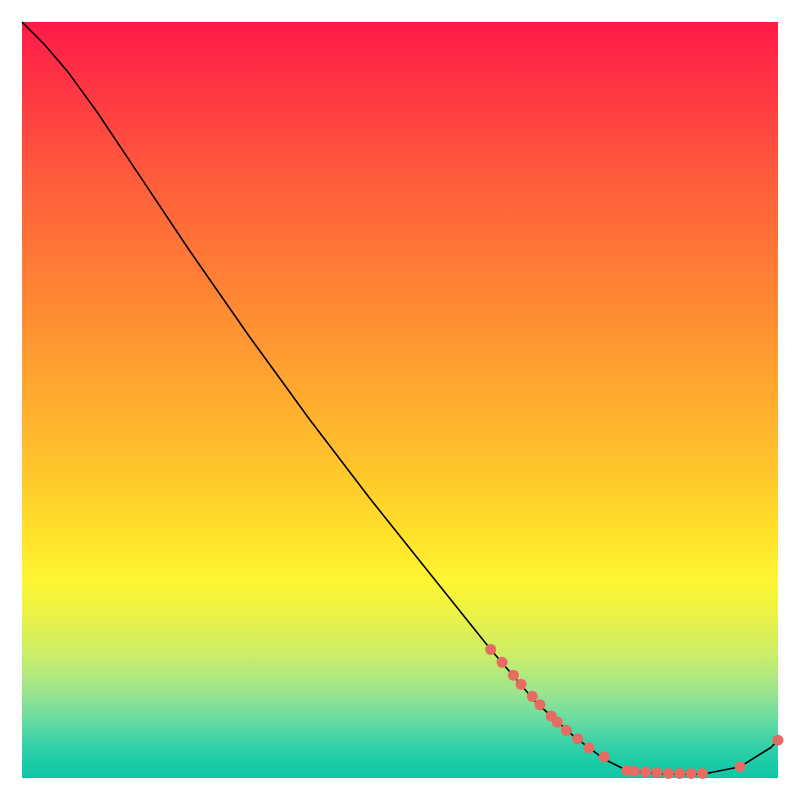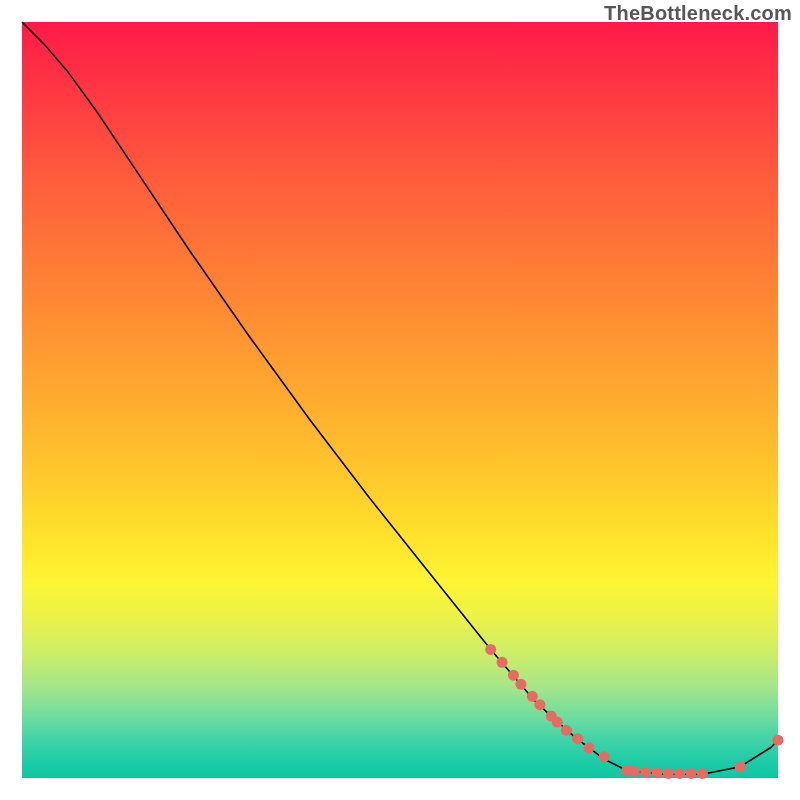--- a/index.html
+++ b/index.html
@@ -62,21 +62,20 @@
     font-weight: 600;
     color: #575757;
     letter-spacing: 0.2px;
     user-select: none;
   }
 </style>
 </head>
 <body>
 
 <div class="stage">
-  <div class="watermark">TheBottleneck.com</div>
   <div class="plot-area">
     <div class="gradient-bg"></div>
     <svg class="overlay" viewBox="0 0 756 756" preserveAspectRatio="none">
       <path id="curve-path" fill="none" stroke="#000000" stroke-width="1.6" d="M0.00 0.00 L22.68 22.68 L45.36 49.14 L75.60 90.72 L113.40 147.42 L166.32 226.80 L226.80 313.74 L287.28 396.90 L347.76 476.28 L408.24 551.88 L468.72 627.48 L514.08 680.40 L551.88 714.42 L582.12 737.10 L604.80 748.44 L642.60 752.22 L680.40 752.22 L718.20 744.66 L748.44 725.76 L756.00 718.20"></path>
       <g id="markers-group">
           <circle cx="468.72" cy="627.48" r="5.5" fill="#e76a63"></circle>
           <circle cx="480.06" cy="640.33" r="5.5" fill="#e76a63"></circle>
           <circle cx="491.40" cy="653.18" r="5.5" fill="#e76a63"></circle>
           <circle cx="498.96" cy="662.26" r="5.5" fill="#e76a63"></circle>
           <circle cx="510.30" cy="674.35" r="5.5" fill="#e76a63"></circle>

